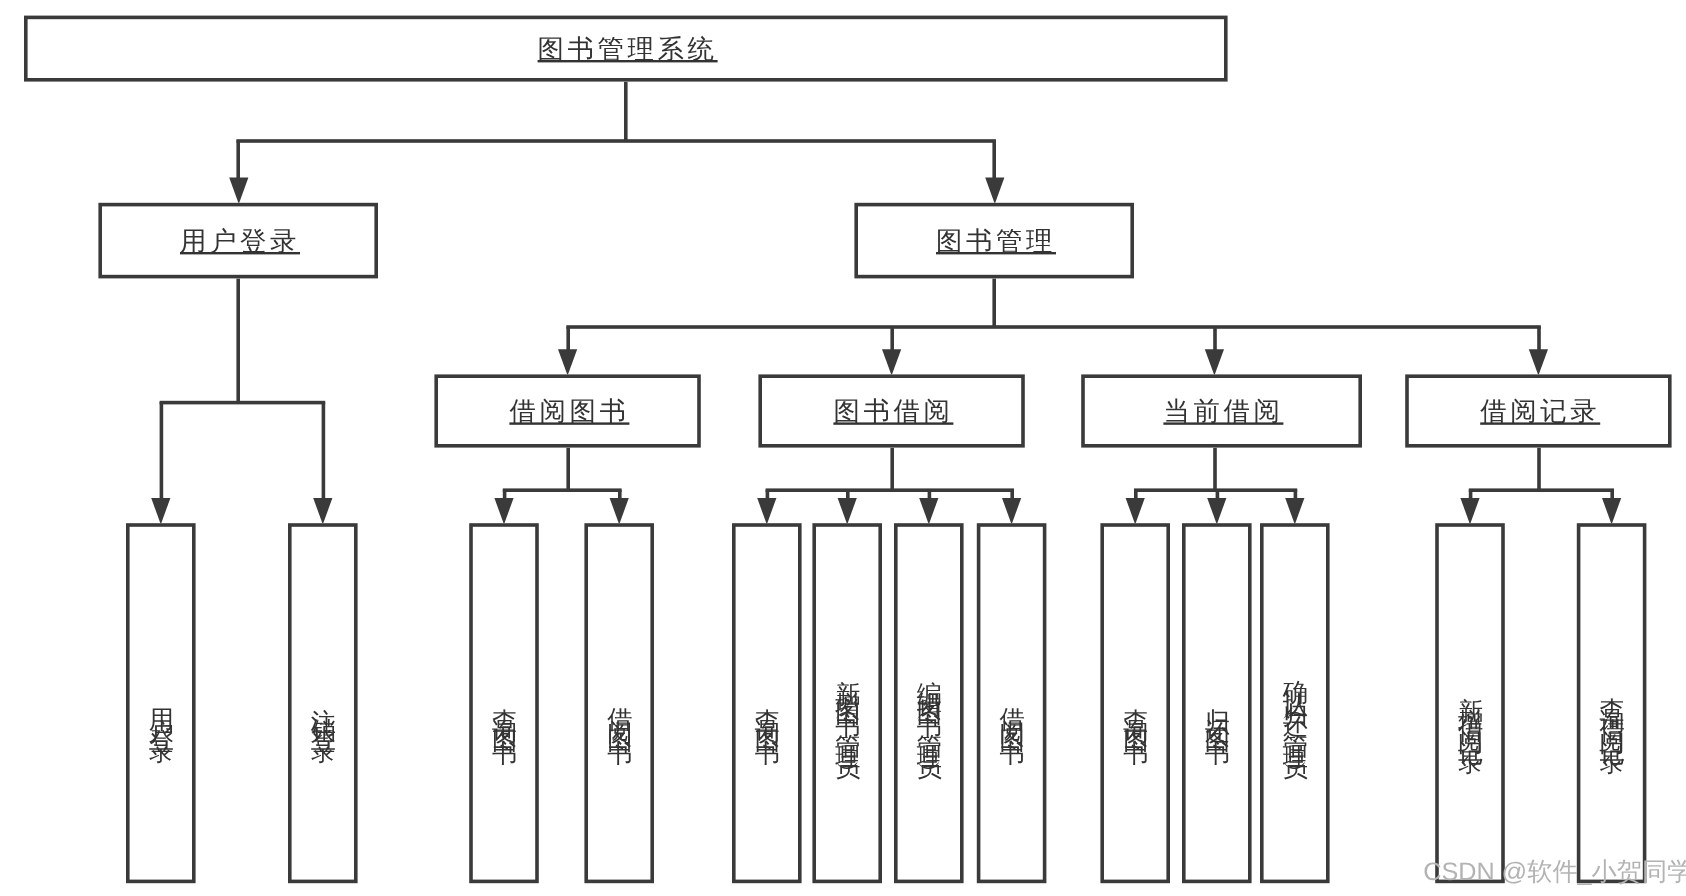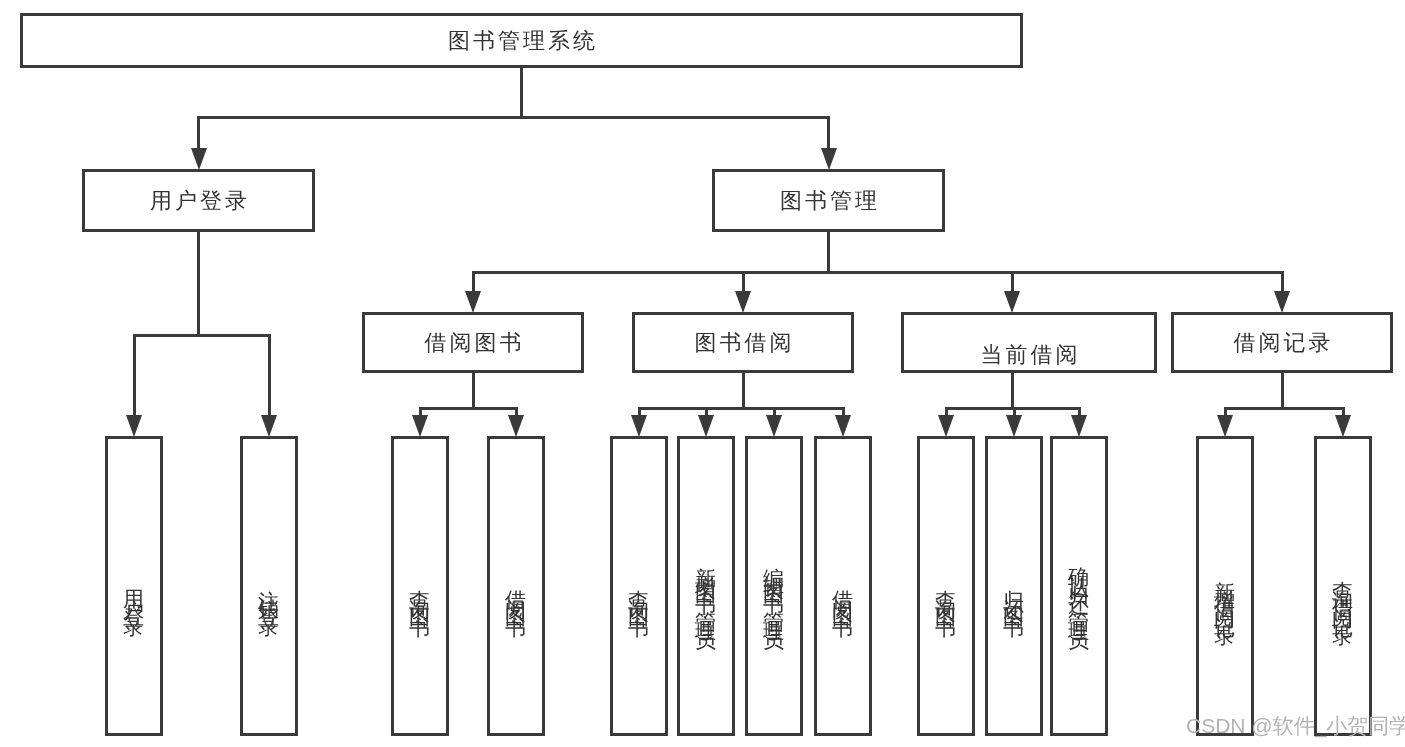--- a/index.html
+++ b/index.html
@@ -22,20 +22,21 @@
     display: flex;
     align-items: center;
     justify-content: center;
     color: var(--text, #333333);
   }
   .node.h .node-label {
     font-size: 22px;
     letter-spacing: 3px;
     white-space: nowrap;
     text-indent: 3px;
+    text-decoration: underline;
   }
   .node.v .node-label {
     writing-mode: vertical-rl;
     text-orientation: mixed;
     font-size: 21px;
     letter-spacing: 9px;
     line-height: 1;
     margin-bottom: -9px;
     white-space: nowrap;
   }
@@ -128,21 +129,21 @@
       </div>
       <div class="node h" style="left: 712px; top: 169px; width: 233px; height: 63px;">
         <span class="node-label">图书管理</span>
       </div>
       <div class="node h" style="left: 362px; top: 312px; width: 222px; height: 61px;">
         <span class="node-label">借阅图书</span>
       </div>
       <div class="node h" style="left: 632px; top: 312px; width: 222px; height: 61px; text-align: right;">
         <span class="node-label">图书借阅</span>
       </div>
-      <div class="node h" style="left: 901px; top: 312px; width: 256px; height: 61px; align-items: flex-end;">
+      <div class="node h" style="left: 901px; top: 312px; width: 234px; height: 61px;">
         <span class="node-label">当前借阅</span>
       </div>
       <div class="node h" style="left: 1171px; top: 312px; width: 222px; height: 61px;">
         <span class="node-label">借阅记录</span>
       </div>
       <div class="node v" style="left: 105px; top: 436px; width: 58px; height: 300px;">
         <span class="node-label">用户登录</span>
       </div>
       <div class="node v" style="left: 240px; top: 436px; width: 58px; height: 300px;">
         <span class="node-label">注销登录</span>

